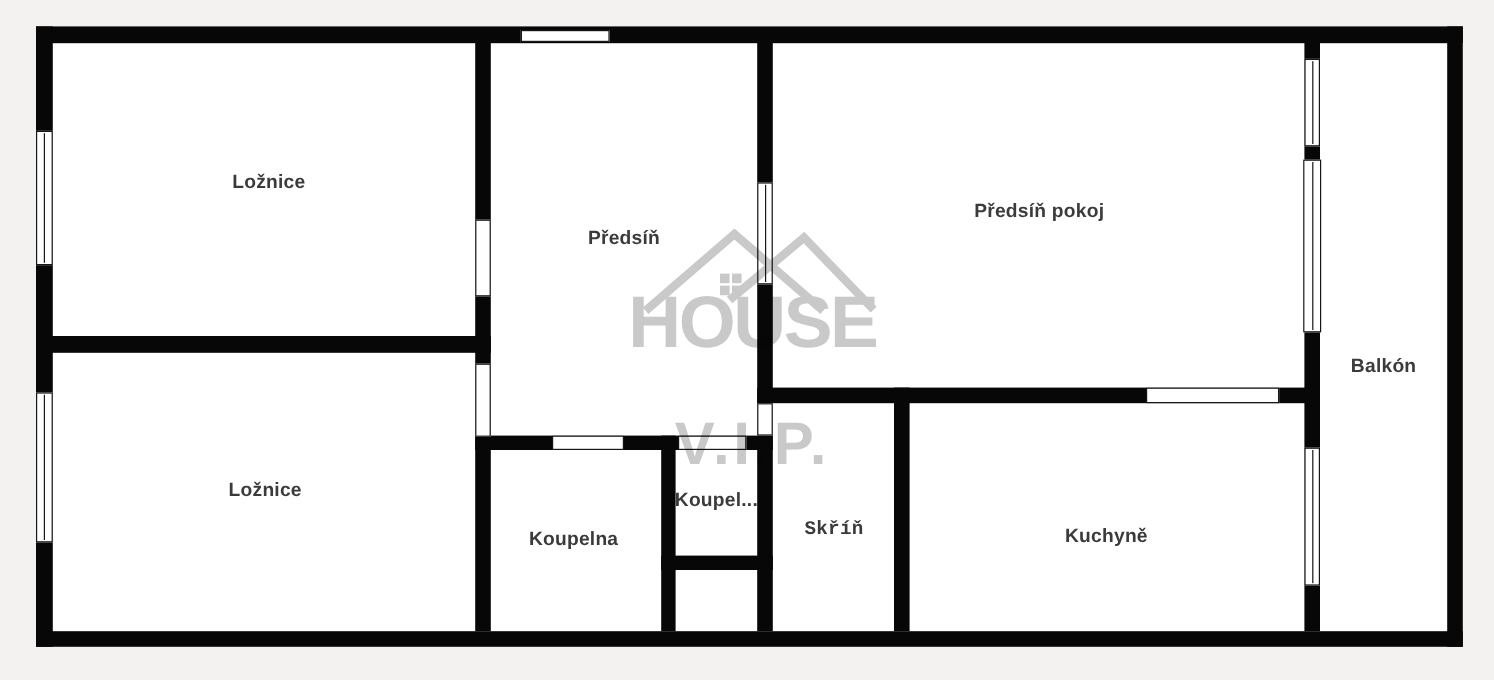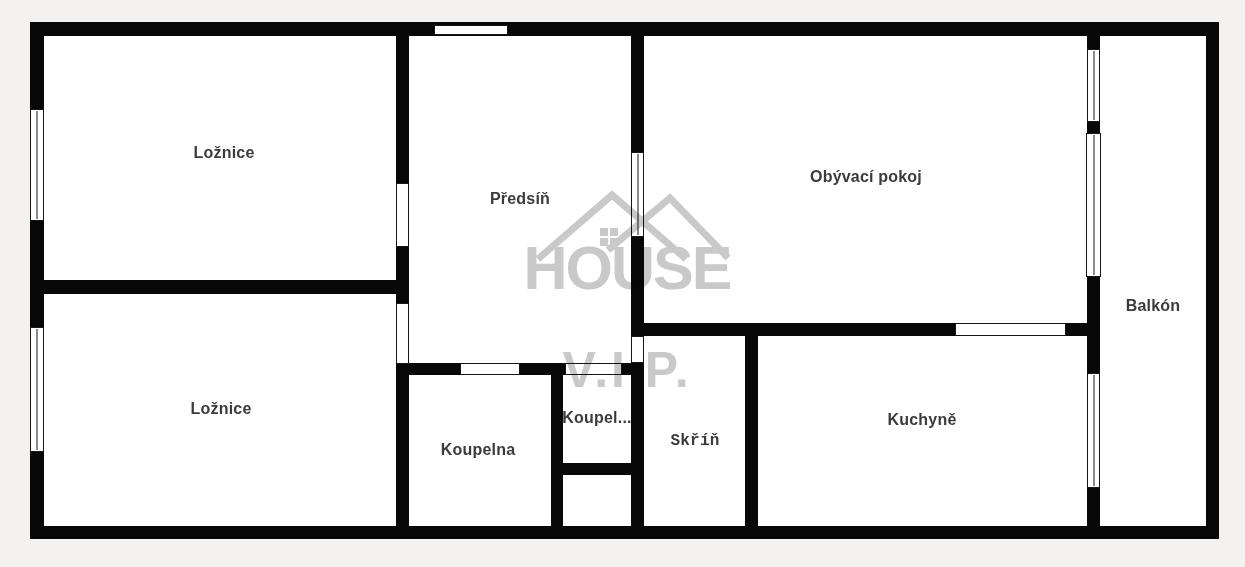--- a/index.html
+++ b/index.html
@@ -84,26 +84,26 @@
   <div class="window" style="left:30px;top:109px;width:14px;height:112px;"></div>
   <div class="window" style="left:30px;top:327px;width:14px;height:125px;"></div>
   <div class="window" style="left:631px;top:152px;width:13px;height:85px;"></div>
   <div class="window" style="left:1087px;top:49px;width:13px;height:73px;"></div>
   <div class="window" style="left:1086px;top:133px;width:15px;height:144px;"></div>
   <div class="window" style="left:1087px;top:373px;width:13px;height:115px;"></div>
 
   <div class="room-label" style="left:224px;top:153px;">Ložnice</div>
   <div class="room-label" style="left:221px;top:409px;">Ložnice</div>
   <div class="room-label" style="left:520px;top:199px;">Předsíň</div>
-  <div class="room-label" style="left:866px;top:177px;">Obývací pokoj</div>
+  <div class="room-label" style="left:866px;top:177px;">Předsíň pokoj</div>
   <div class="room-label" style="left:1153px;top:306px;">Balkón</div>
   <div class="room-label" style="left:478px;top:450px;text-align:right;">Koupelna</div>
   <div class="room-label" style="left:597px;top:418px;">Koupel...</div>
   <div class="room-label" style="left:695px;top:441px;font-family:Liberation Mono, monospace;">Skříň</div>
-  <div class="room-label" style="left:922px;top:420px;">Kuchyně</div>
+  <div class="room-label" style="left:922px;top:448px;">Kuchyně</div>
 
   <div class="watermark">
     <svg class="wm-roof" width="215" height="78" viewBox="0 0 215 78">
       <path d="M 80 62 L 142 10 L 200 70" fill="none" stroke="#c9c9c9" stroke-width="7"></path>
       <path d="M 10 71 L 84 7 L 158 71" fill="none" stroke="#c9c9c9" stroke-width="7"></path>
       <rect x="72" y="40" width="8" height="8" fill="#c9c9c9"></rect>
       <rect x="82" y="40" width="8" height="8" fill="#c9c9c9"></rect>
       <rect x="72" y="50" width="8" height="8" fill="#c9c9c9"></rect>
       <rect x="82" y="50" width="8" height="8" fill="#c9c9c9"></rect>
     </svg>

